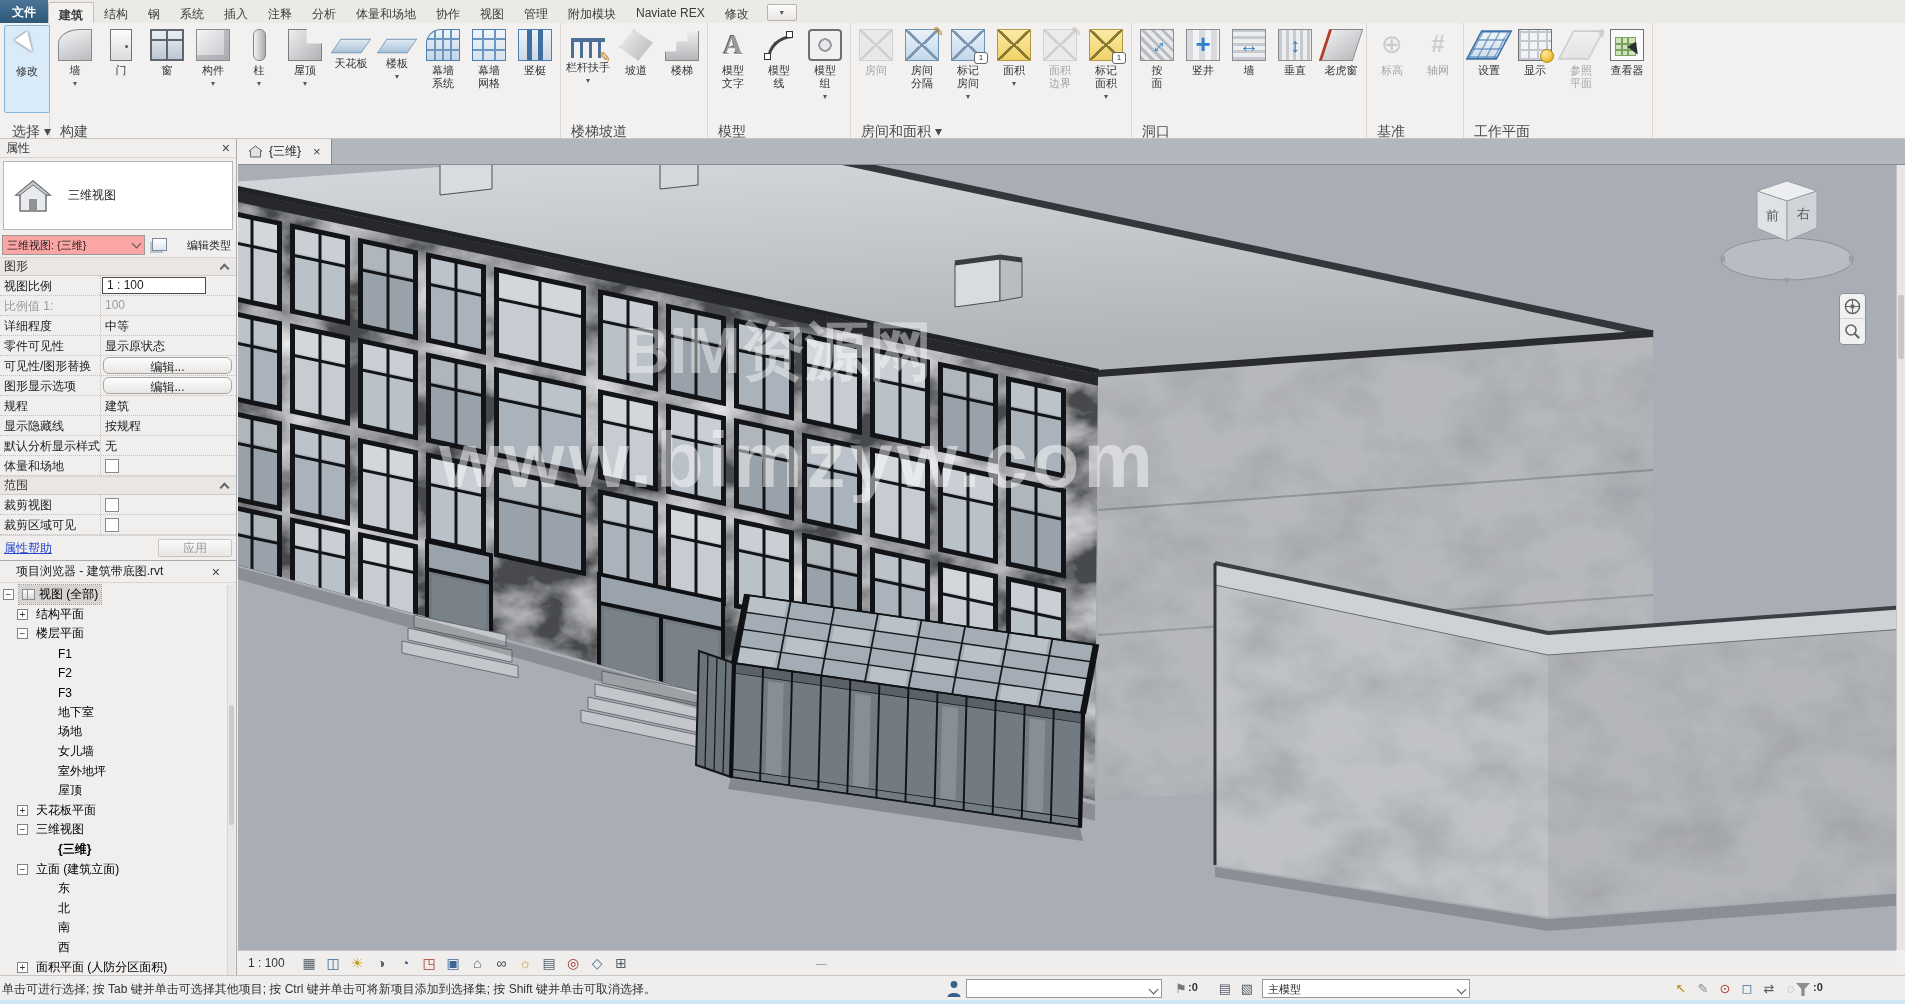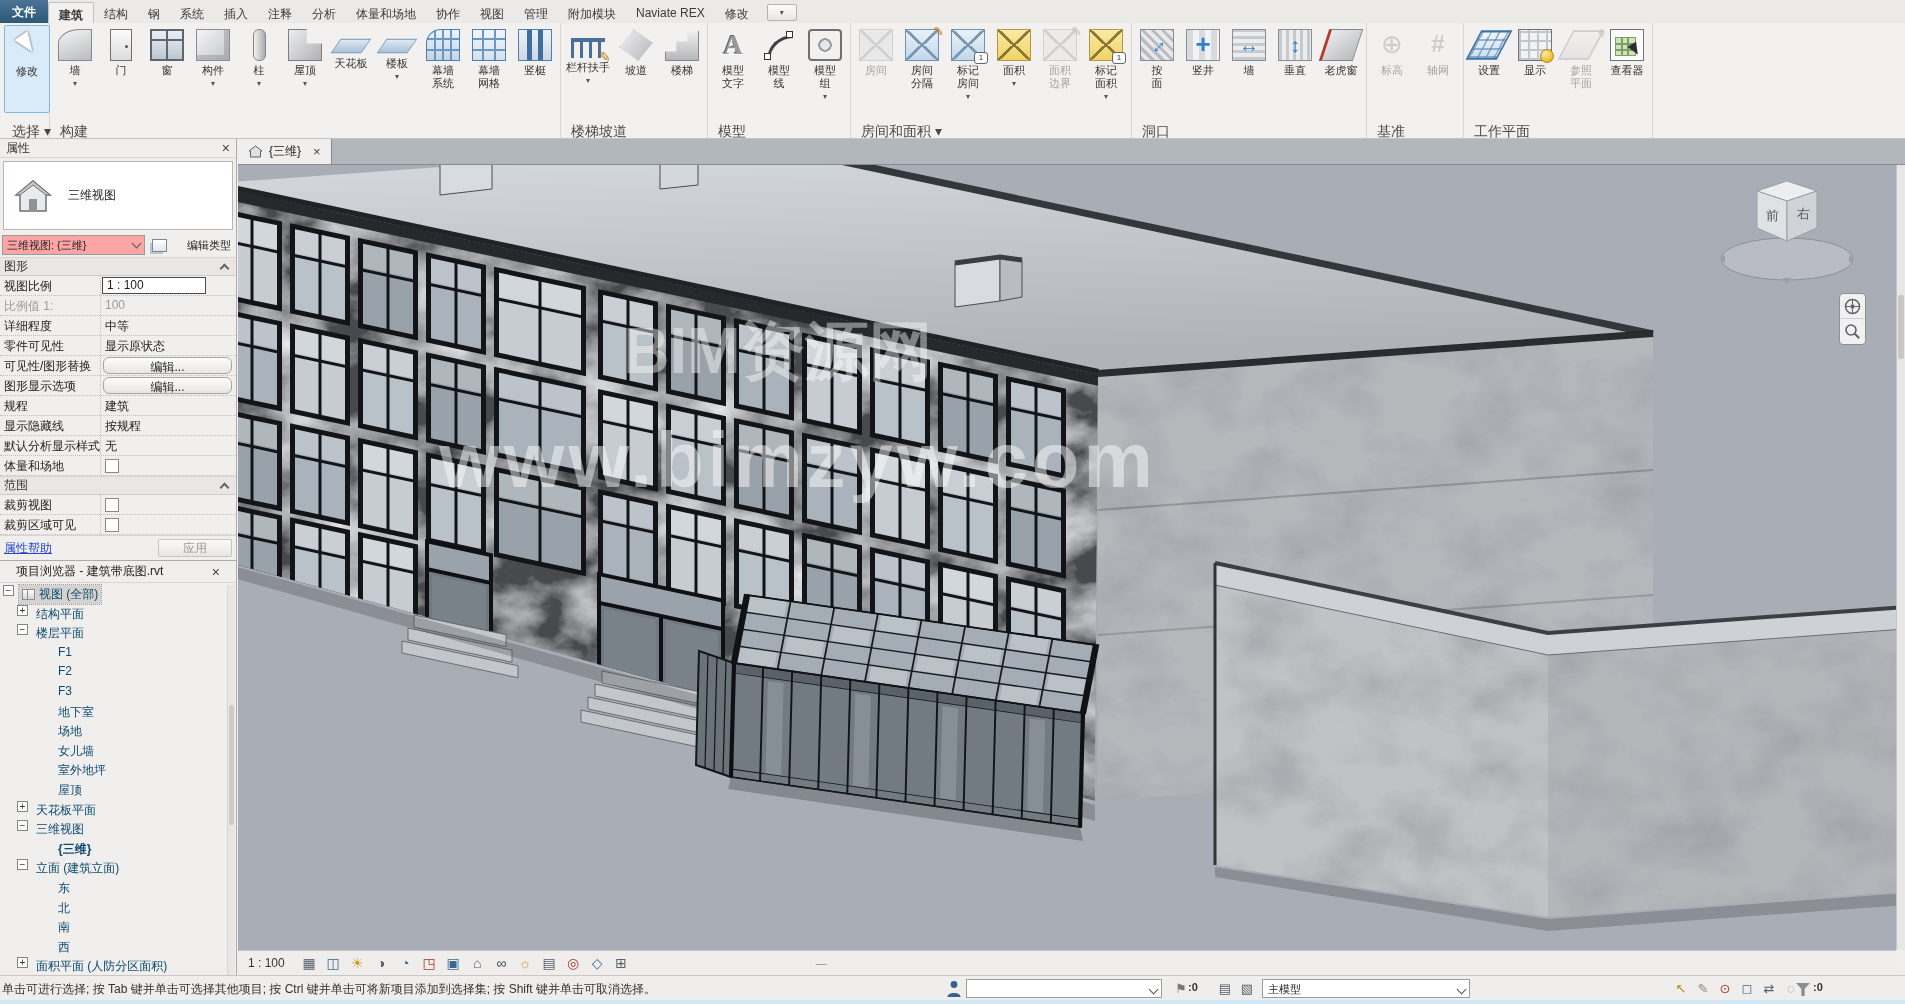--- a/index.html
+++ b/index.html
@@ -79,38 +79,38 @@
   #panels{position:absolute;top:139px;left:0;width:237px;bottom:29px;background:#f1efee;border-right:1px solid #aeabab}
   #props{height:421px;display:flex;flex-direction:column}
   .phead{height:20px;display:flex;align-items:center;font-size:12px;color:#333;padding:0 6px;border-bottom:1px solid #d8d5d2}
   .pclose{margin-left:auto;color:#444;font-size:14px;cursor:pointer;line-height:14px}
   .pclose::before{content:"×"}
   .ptype{margin:3px;background:#fff;border:1px solid #b9b6b3;height:72px;display:flex;align-items:center;padding-left:6px;gap:12px;cursor:pointer}
   .ptype .tname{font-size:12px;color:#222}
   .pselrow{height:25px;display:flex;align-items:center;padding:0 2px;gap:4px}
   .pcombo{flex:1;height:20px;background:#fca5a5;border:1px solid #9a9a9a;font-size:11px;color:#222;display:flex;align-items:center;padding:0 4px;cursor:pointer}
   .pcombo .dd{margin-left:auto;width:7px;height:7px;border-left:1px solid #555;border-bottom:1px solid #555;transform:rotate(-45deg);margin-top:-3px}
-  .edittype{display:flex;align-items:center;gap:20px;font-size:11px;color:#222;padding:0 3px;cursor:pointer;white-space:nowrap}
+  .edittype{display:flex;align-items:flex-start;gap:20px;font-size:11px;color:#222;padding:0 3px;cursor:pointer;white-space:nowrap}
   .et-icon{width:15px;height:13px;background:linear-gradient(#fff,#dfe5ec);border:1px solid #7a8a9a;box-shadow:-3px 3px 0 -1px #b8c6d4}
   .psec{height:19px;background:#e9e6e4;border-top:1px solid #d8d5d2;border-bottom:1px solid #cfccc9;display:flex;align-items:center;justify-content:space-between;padding:0 8px 0 4px;font-size:12px;color:#333;cursor:pointer}
   .chev{width:7px;height:7px;border-left:2px solid #666;border-top:2px solid #666;transform:rotate(45deg);margin-top:3px}
   .prow{display:flex;height:20px;border-bottom:1px dotted #c2bfbc;font-size:12px;align-items:stretch}
   .plabel{width:101px;padding:2px 0 0 4px;color:#222;overflow:hidden;white-space:nowrap;border-right:1px dotted #c2bfbc;flex:none}
   .pval{flex:1;padding:2px 4px 0;color:#222;overflow:hidden;white-space:nowrap}
   .prow[data-kind="dim"] .plabel,.prow[data-kind="dim"] .pval{color:#9c9c9c}
   .prow[data-kind="input"] .pval{background:#fff;border:1px solid #4a4a4a;margin:1px 30px 1px 1px;padding:0 4px;line-height:15px;cursor:text}
   .prow[data-kind="button"] .pval{background:linear-gradient(#fdfdfd,#e8e6e4);border:1px solid #a8a5a2;border-radius:6px;margin:1px 4px 1px 2px;text-align:center;line-height:15px;cursor:pointer}
   .prow[data-kind="checkbox"] .pval::before{content:"";display:inline-block;width:12px;height:12px;border:1px solid #8a8a8a;background:#fff;margin-top:1px;cursor:pointer}
   .pfoot{margin-top:auto;display:flex;align-items:center;padding:3px 4px;border-top:1px solid #d8d5d2}
   .phelp{color:#2646c8;text-decoration:underline;font-size:12px;cursor:pointer}
   .papply{margin-left:auto;width:74px;height:18px;text-align:center;color:#9a9a9a;background:linear-gradient(#fbfafa,#e9e7e5);border:1px solid #c6c3c0;border-radius:2px;font-size:12px;line-height:17px}
   #browser{border-top:1px solid #aeabab;height:415px;display:flex;flex-direction:column;overflow:hidden}
   .bhead{height:22px;display:flex;align-items:center;font-size:12px;color:#222;padding:0 16px;border-bottom:1px solid #d8d5d2;white-space:nowrap;overflow:hidden}
   #tree{flex:1;overflow:hidden;position:relative;padding-top:2px}
-  .titem{height:19.6px;display:flex;align-items:flex-start;font-size:12px;color:#0c4a6e;white-space:nowrap;cursor:pointer}
+  .titem{height:19.6px;display:flex;align-items:center;font-size:12px;color:#000000;white-space:nowrap;cursor:pointer}
   .titem[data-lvl="0"]{padding-left:3px}
   .titem[data-lvl="1"]{padding-left:17px}
   .titem[data-lvl="2"]{padding-left:39px}
   .texp{width:11px;height:11px;border:1px solid #848484;background:#fff;font-size:10px;line-height:9px;text-align:center;margin-right:5px;flex:none;color:#333}
   .texp::before{content:attr(data-exp)}
   .texp:not([data-exp]){visibility:hidden}
   .tsel{display:flex;align-items:center;padding:1px 3px}
   .titem.sel .tsel{background:#d5d2d0;outline:1px dotted #9a9a9a}
   .titem.bold .tlabel{font-weight:bold}
   .ticon{width:13px;height:11px;margin-right:4px;border:1px solid #8a8d91;background:linear-gradient(90deg,transparent 0 4px,#8a8d91 4px 5px,transparent 5px),linear-gradient(#fff,#d4d6d9);flex:none}

